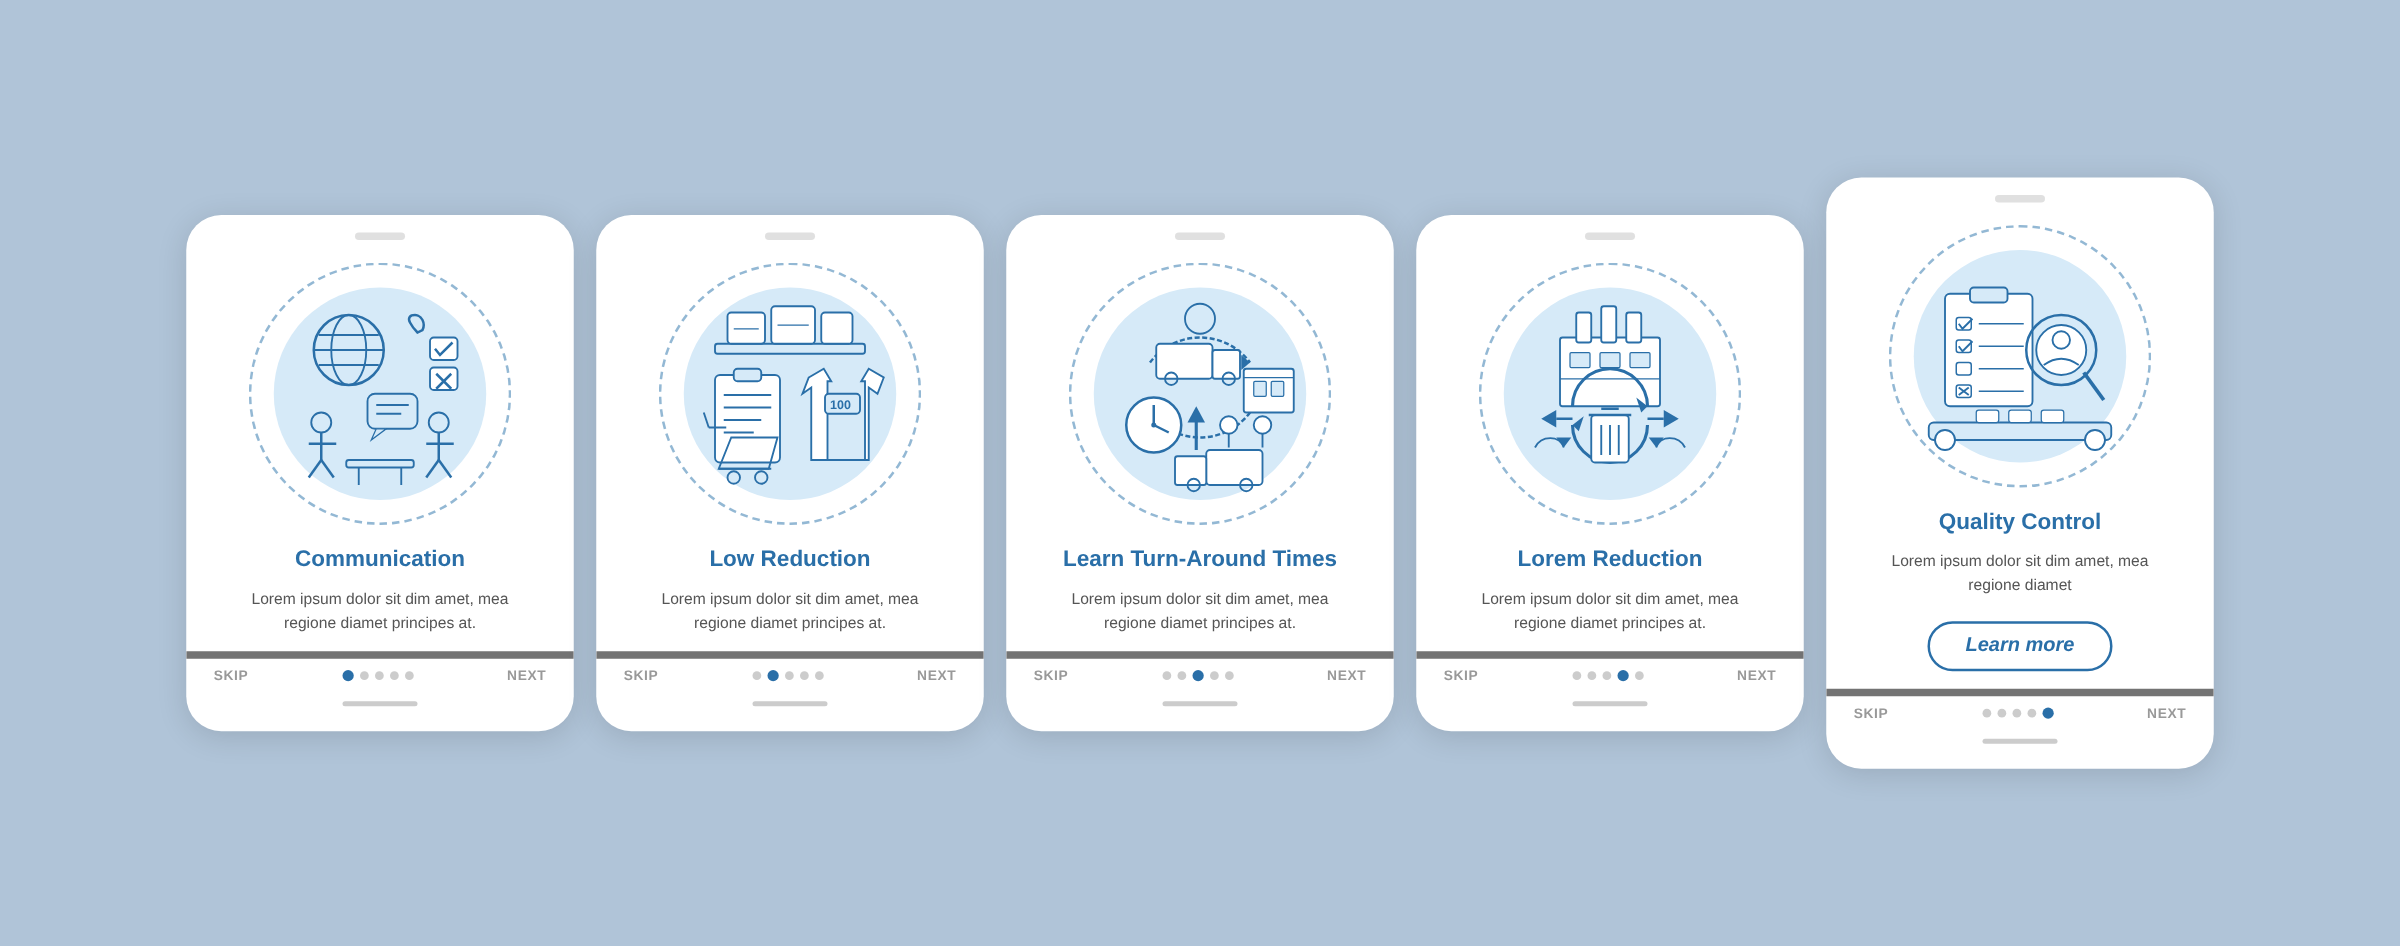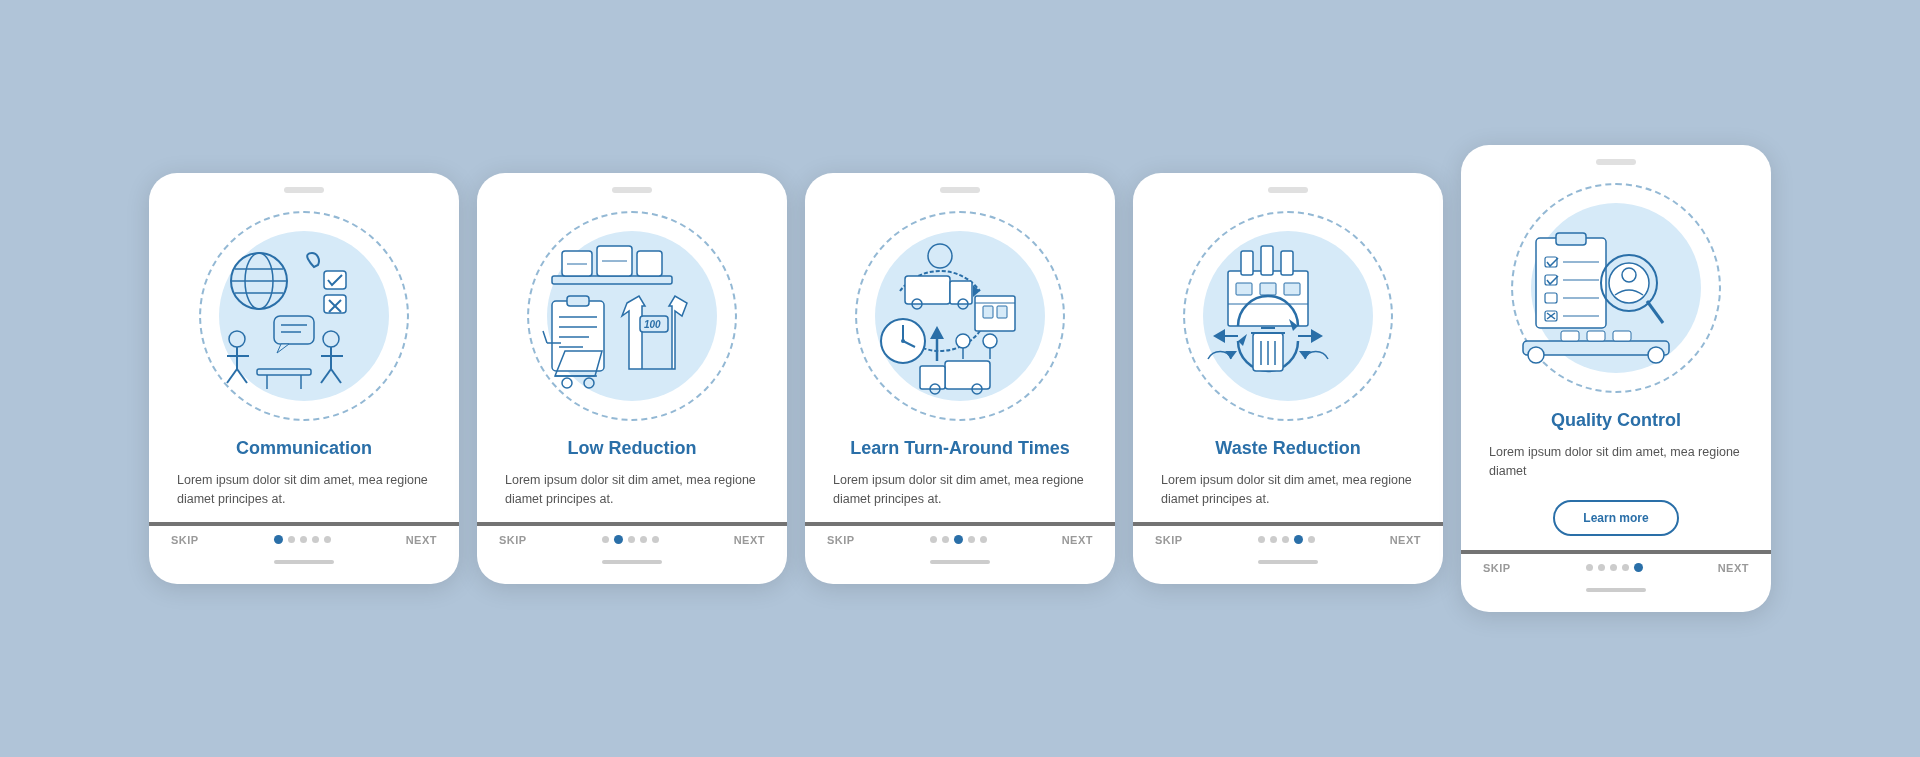--- a/index.html
+++ b/index.html
@@ -47,22 +47,21 @@
       margin: 14px auto 0 auto;
     }
 
     .illustration-area {
       width: 230px;
       height: 210px;
       margin: 18px auto 10px auto;
       position: relative;
       display: flex;
       align-items: center;
-      justify-content: flex-start;
-      font-style: italic;
+      justify-content: center;
     }
 
     .circle-bg {
       position: absolute;
       width: 170px;
       height: 170px;
       border-radius: 50%;
       background: #d6eaf8;
       top: 50%;
       left: 50%;
@@ -94,47 +93,48 @@
       font-weight: 700;
       color: #2a6fa8;
       text-align: center;
       margin: 6px 20px 10px 20px;
       line-height: 1.3;
     }
 
     .card-body {
       font-size: 12.5px;
       color: #555;
-      text-align: left;
+      text-align: center;
       line-height: 1.55;
-      padding: 0 28px;
+      padding: 0 40px;
       margin-bottom: 12px;
     }
 
     .learn-more-btn {
       display: block;
       margin: 6px auto 14px auto;
       padding: 9px 28px;
       border: 2px solid #2a6fa8;
       border-radius: 22px;
       background: #fff;
       color: #2a6fa8;
-      font-size: 12px;
+      font-size: 16px;
       font-weight: 600;
       cursor: pointer;
       text-align: center;
+      font-style: italic;
     }
 
     .card-nav {
       display: flex;
       align-items: center;
       justify-content: space-between;
       width: 100%;
       padding: 8px 22px 0 22px;
-      border-top: 4px solid #737373;
+      border-top: 6px solid #737373;
     }
 
     .nav-label {
       font-size: 11px;
       font-weight: 700;
       color: #999;
       letter-spacing: 0.5px;
     }
 
     .dots {
@@ -372,21 +372,21 @@
 
         <polygon points="150,115 138,108 138,122" fill="#2a6fa8"></polygon>
         <line x1="138" y1="115" x2="125" y2="115" stroke="#2a6fa8" stroke-width="2"></line>
 
         <path d="M35 138 C40 128 55 128 58 138" stroke="#2a6fa8" stroke-width="1.5" fill="none"></path>
         <polygon points="58,138 52,130 64,130" fill="#2a6fa8"></polygon>
         <path d="M155 138 C150 128 135 128 132 138" stroke="#2a6fa8" stroke-width="1.5" fill="none"></path>
         <polygon points="132,138 138,130 126,130" fill="#2a6fa8"></polygon>
       </svg>
     </div>
-    <div class="card-title">Waste Reduction</div>
+    <div class="card-title">Lorem Reduction</div>
     <div class="card-body">Lorem ipsum dolor sit dim amet, mea regione diamet principes at.</div>
     <div class="card-nav">
       <span class="nav-label">SKIP</span>
       <div class="dots">
         <div class="dot"></div>
         <div class="dot"></div>
         <div class="dot"></div>
         <div class="dot active"></div>
         <div class="dot"></div>
       </div>

